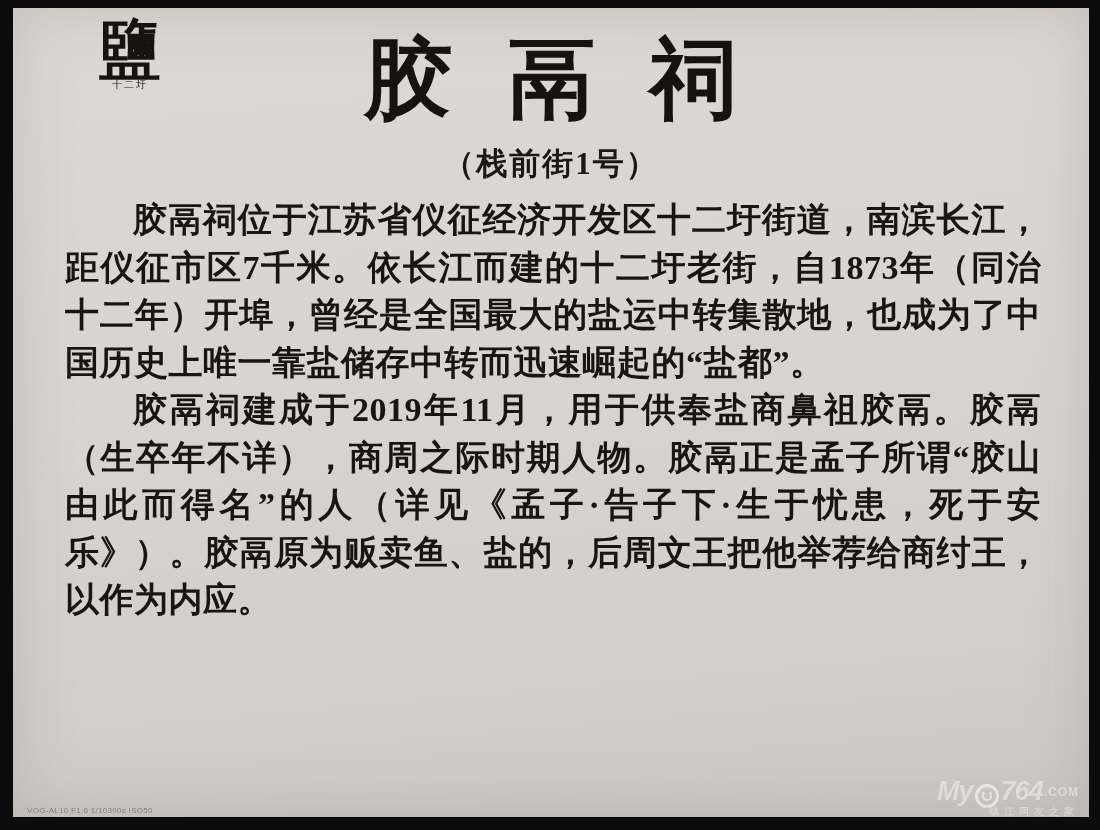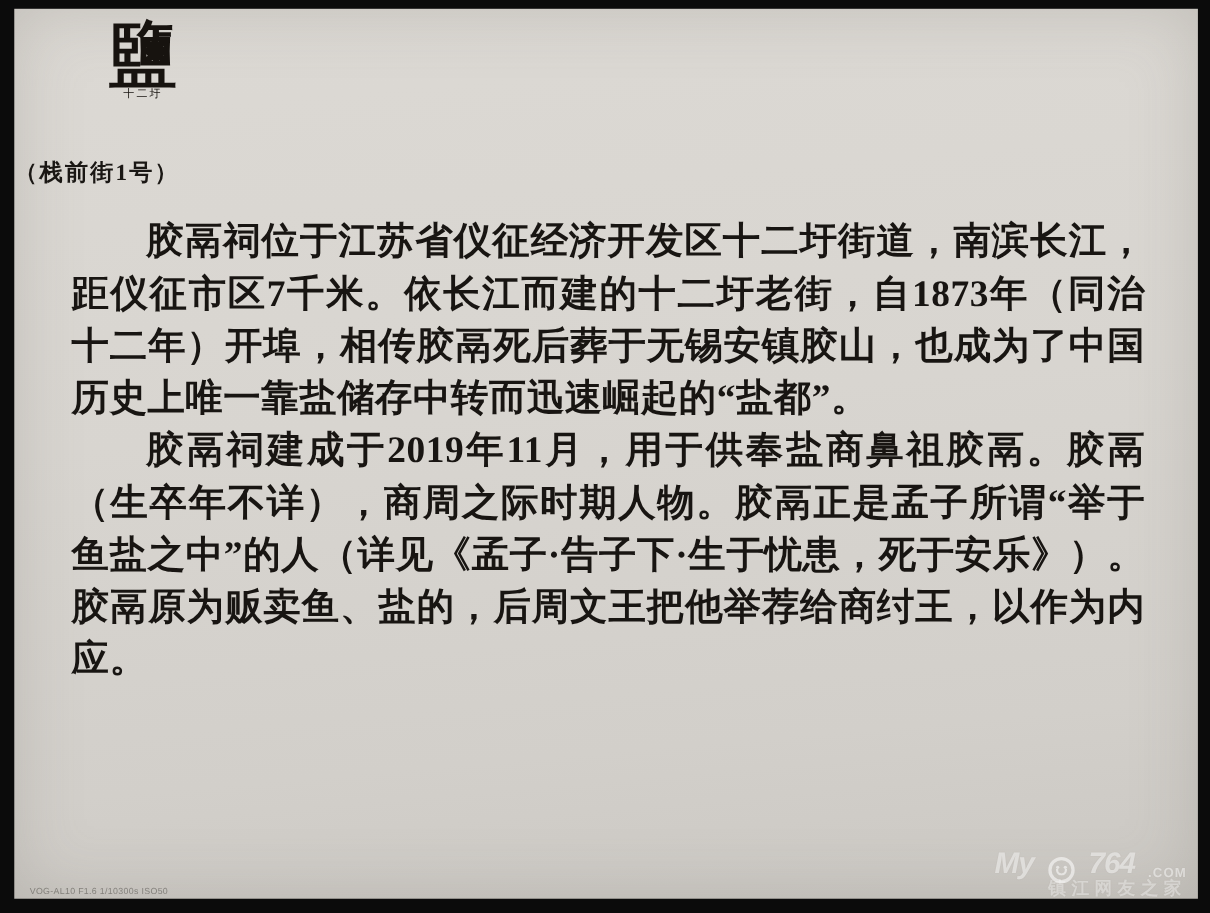--- a/index.html
+++ b/index.html
@@ -38,22 +38,22 @@
   .title{
     position:absolute;left:0;right:0;top:22px;
     text-align:center;
     font-size:88px;line-height:100px;
     font-weight:900;color:#151210;
     letter-spacing:0.62em;text-indent:0.62em;
     font-family:"Liberation Serif","DejaVu Serif",serif;
   }
   .subtitle{
     position:absolute;left:0;right:0;top:135px;
-    text-align:left;
-    font-size:21px;font-weight:700;color:#1a1714;
+    text-align:center;
+    font-size:31px;font-weight:700;color:#1a1714;
     letter-spacing:2px;
   }
   .body-text{
     position:absolute;left:52px;right:48px;top:188px;
     color:#181512;
   }
   .body-text p{
     margin:0;
     font-size:34px;line-height:47.5px;
     font-weight:700;
@@ -69,61 +69,62 @@
     letter-spacing:0.3px;
   }
   .watermark{
     position:absolute;right:10px;bottom:0px;
     text-align:right;
     color:rgba(255,255,255,0.55);
     font-family:"Liberation Sans","DejaVu Sans",sans-serif;
     text-shadow:0 0 1px rgba(160,155,148,0.4);
     line-height:1;
   }
-  .wm-row{display:flex;align-items:flex-end;justify-content:flex-end;gap:12px;}
+  .wm-row{display:flex;align-items:center;justify-content:flex-end;gap:1px;}
   .wm-big{font-size:27px;font-weight:900;font-style:italic;letter-spacing:-1px;}
   .wm-smiley{
     display:inline-block;width:24px;height:24px;border-radius:50%;
     border:3px solid rgba(255,255,255,0.55);
     position:relative;top:4px;margin:0 1px;
     box-sizing:border-box;
   }
   .wm-smiley::before{ 
     content:"";position:absolute;left:4px;top:5px;width:3px;height:3px;border-radius:50%;
     background:rgba(255,255,255,0.55);
     box-shadow:7px 0 0 rgba(255,255,255,0.55);
   }
   .wm-smiley::after{ 
     content:"";position:absolute;left:4px;top:8px;width:10px;height:6px;
     border:2px solid rgba(255,255,255,0.55);border-top:none;
     border-radius:0 0 10px 10px;box-sizing:border-box;
   }
   .wm-tld{font-size:12px;font-weight:700;letter-spacing:1px;}
   .wm-tagline{
-    font-size:16px;font-weight:700;letter-spacing:5px;
+    font-size:10px;font-weight:700;letter-spacing:5px;
     margin-top:2px;color:rgba(255,255,255,0.45);
   }
 </style>
 </head>
 <body>
 
 <div class="photo-frame">
   <div class="paper">
 
     <div class="seal">
       <span class="seal-glyph">鹽</span>
       <span class="seal-caption">十二圩</span>
     </div>
 
+    <div class="title">胶鬲祠</div>
 
     <div class="subtitle">（栈前街1号）</div>
 
     <div class="body-text">
-      <p>胶鬲祠位于江苏省仪征经济开发区十二圩街道，南滨长江，距仪征市区7千米。依长江而建的十二圩老街，自1873年（同治十二年）开埠，相传胶鬲死后葬于无锡安镇胶山，也成为了中国历史上唯一靠盐储存中转而迅速崛起的“盐都”。</p>
-      <p>胶鬲祠建成于2019年11月，用于供奉盐商鼻祖胶鬲。胶鬲（生卒年不详），商周之际时期人物。胶鬲正是孟子所谓“举于鱼盐之中”的人（详见《孟子·告子下·生于忧患，死于安乐》）。胶鬲原为贩卖鱼、盐的，后周文王把他举荐给商纣王，以作为内应。</p>
+      <p>胶鬲祠位于江苏省仪征经济开发区十二圩街道，南滨长江，距仪征市区7千米。依长江而建的十二圩老街，自1873年（同治十二年）开埠，曾经是全国最大的盐运中转集散地，也成为了中国历史上唯一靠盐储存中转而迅速崛起的“盐都”。</p>
+      <p>胶鬲祠建成于2019年11月，用于供奉盐商鼻祖胶鬲。胶鬲（生卒年不详），商周之际时期人物。胶鬲正是孟子所谓“胶山由此而得名”的人（详见《孟子·告子下·生于忧患，死于安乐》）。胶鬲原为贩卖鱼、盐的，后周文王把他举荐给商纣王，以作为内应。</p>
     </div>
 
     <div class="exif">VOG-AL10 F1.6 1/10300s ISO50</div>
 
     <div class="watermark">
       <div class="wm-row">
         <span class="wm-big">My</span>
         <span class="wm-smiley"></span>
         <span class="wm-big">764</span>
         <span class="wm-tld">.COM</span>

